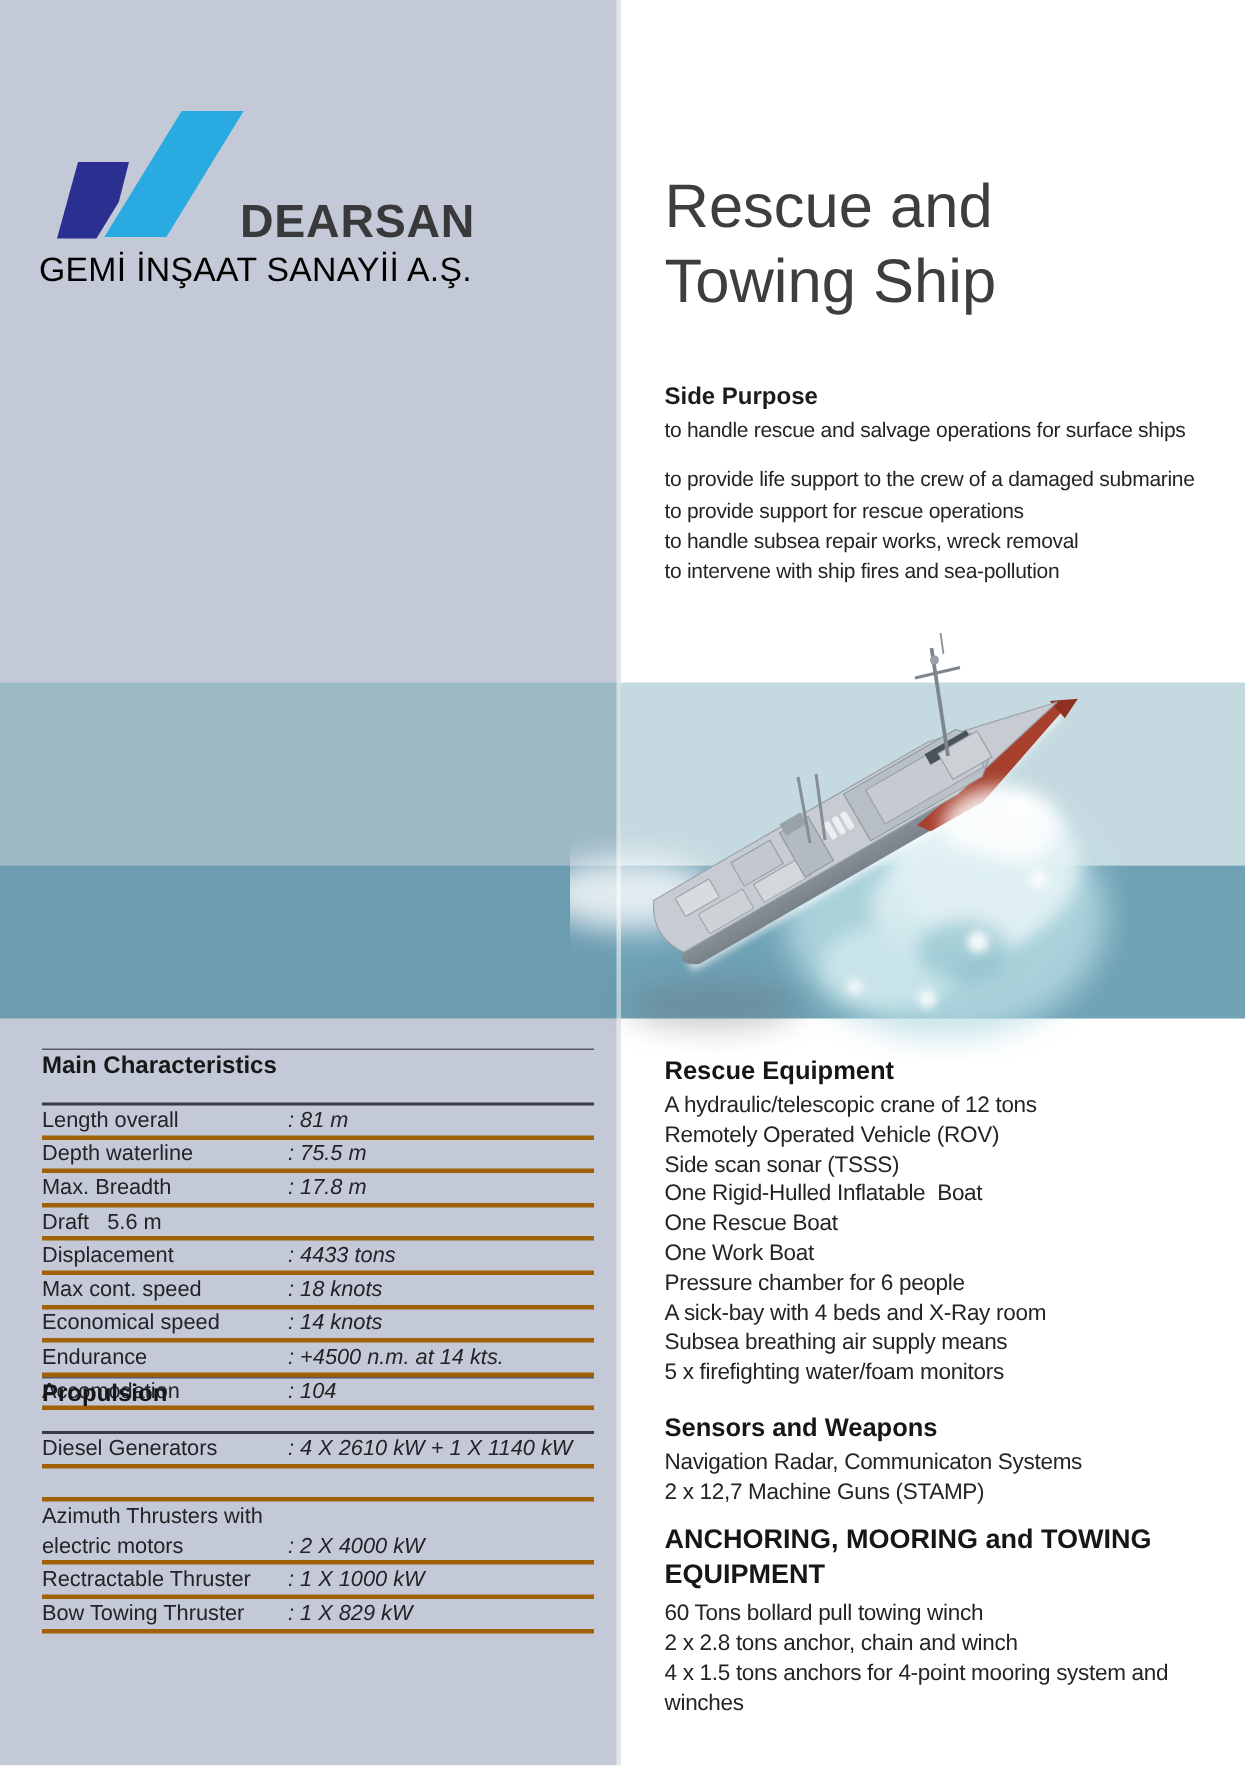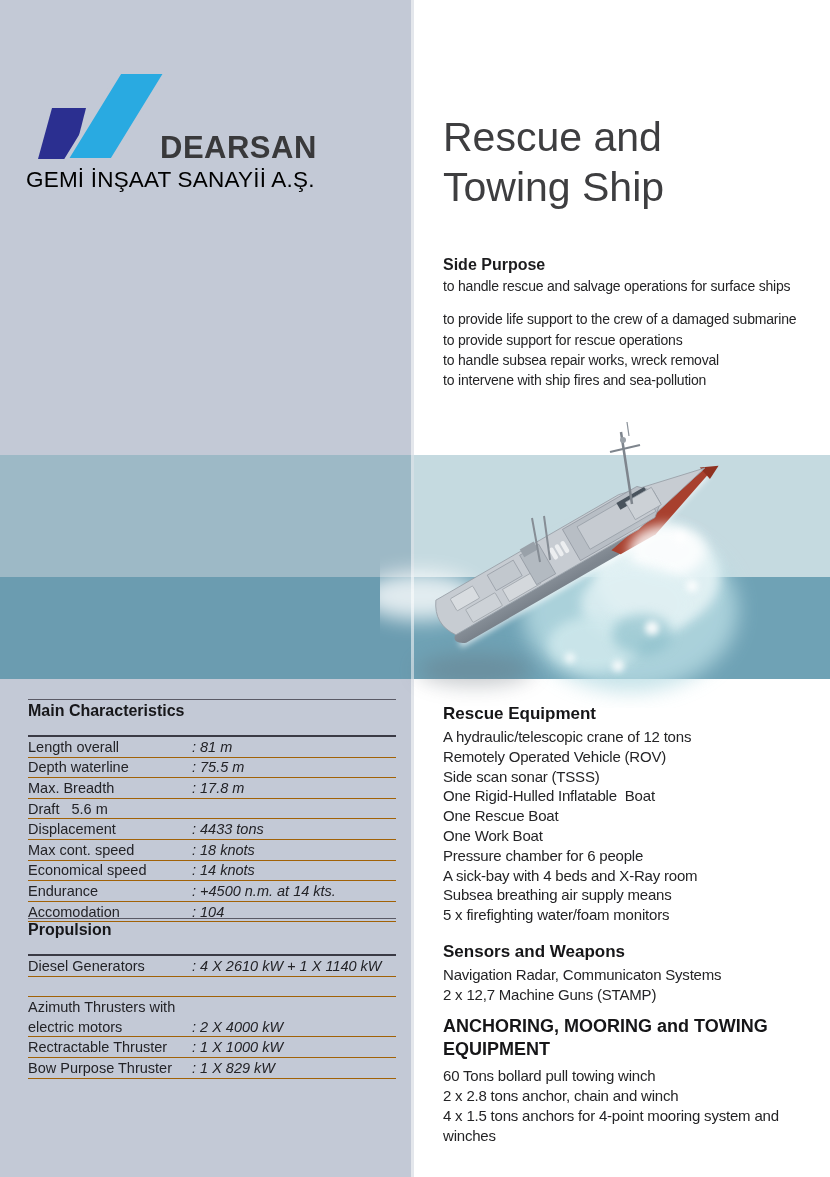--- a/index.html
+++ b/index.html
@@ -32,21 +32,21 @@
   .mp-line:empty{height:13px;}
   
   .spec-table{left:28px;width:368px;}
   .char-table{top:699px;}
   .prop-table{top:918px;}
   .tbl-head{
     border-top:1px solid #5a5a66;border-bottom:2px solid #3a3a45;
     font-size:16px;font-weight:bold;color:#17171a;
     padding:2px 0 15px 0;
   }
-  .t-row{display:flex;align-items:center;height:19.6px;border-bottom:1px solid #a16207;
+  .t-row{display:flex;align-items:center;height:19.6px;border-bottom:3px solid #a16207;
     font-size:14.5px;color:#232327;}
   .t-label{width:164px;white-space:pre;}
   .t-value{white-space:pre;font-style:italic;}
   .prop-body .t-row:nth-child(3){border-bottom:none;}
   
   .rt-section{left:443px;width:386px;color:#242426;}
   .rescue-section{top:703px;}
   .sensors-section{top:941px;}
   .anchoring-section{top:1015px;}
   .sec-heading{font-size:17px;font-weight:bold;line-height:21px;color:#161618;margin-bottom:3px;}
@@ -209,21 +209,21 @@
       </div>
       <div class="t-row">
         <span class="t-label">electric motors</span>
         <span class="t-value">: 2 X 4000 kW</span>
       </div>
       <div class="t-row">
         <span class="t-label">Rectractable Thruster</span>
         <span class="t-value">: 1 X 1000 kW</span>
       </div>
       <div class="t-row">
-        <span class="t-label">Bow Purpose Thruster</span>
+        <span class="t-label">Bow Towing Thruster</span>
         <span class="t-value">: 1 X 829 kW</span>
       </div>
     </div>
 </div>
 
 <div class="abs rt-section rescue-section">
   <div class="sec-heading">Rescue Equipment</div>
   <div>
       <div class="sec-line">A hydraulic/telescopic crane of 12 tons</div>
       <div class="sec-line">Remotely Operated Vehicle (ROV)</div>

